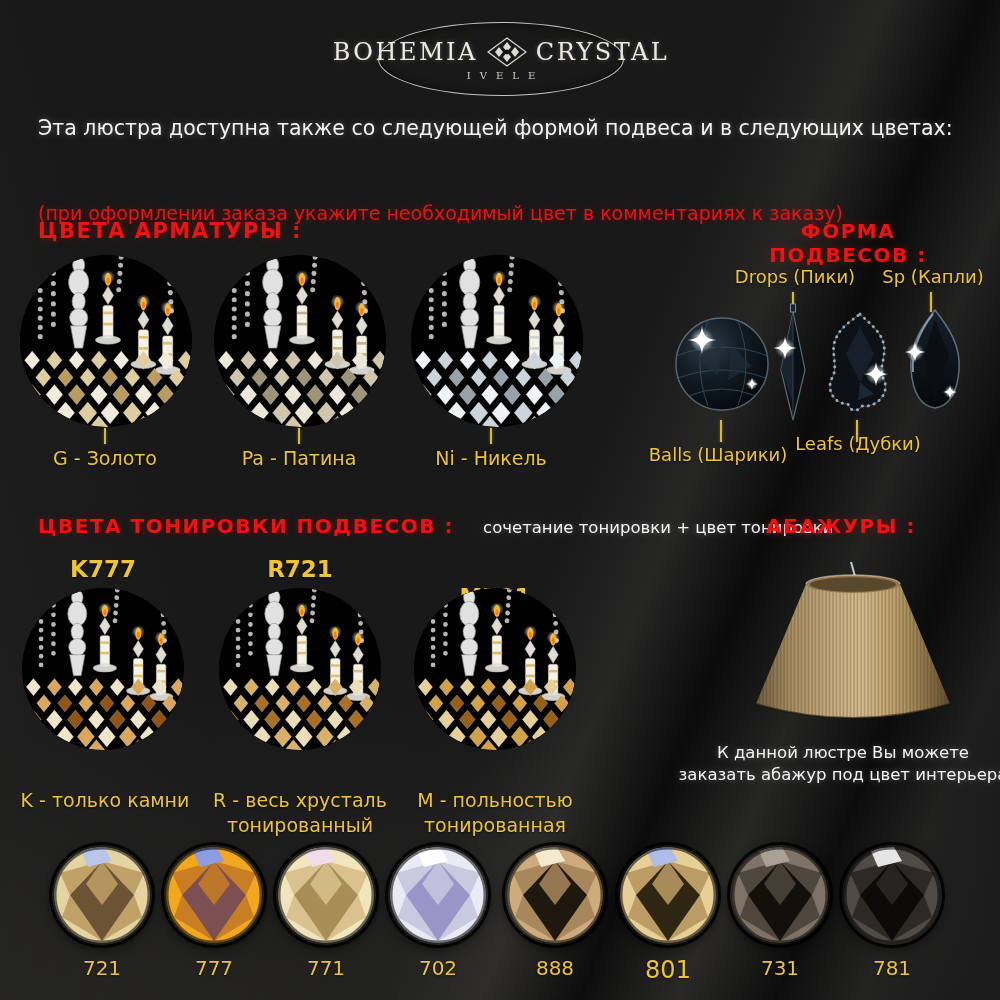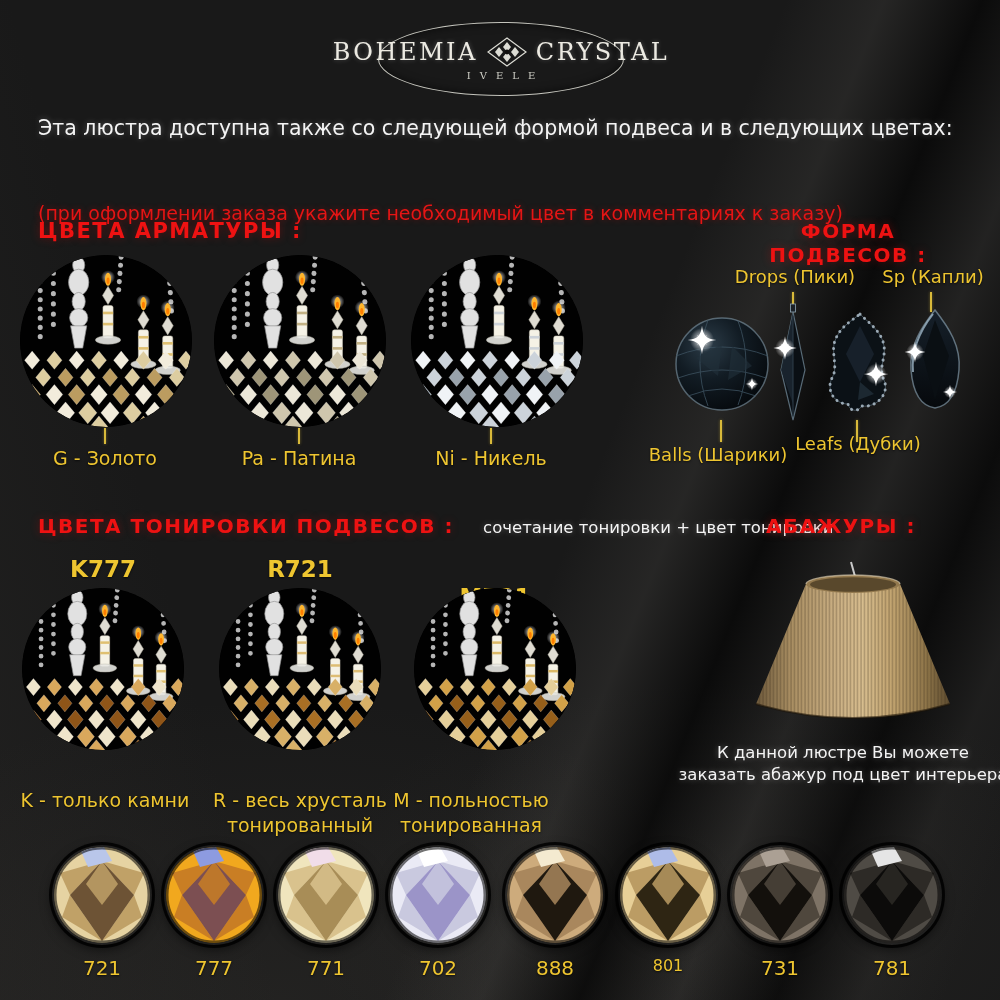--- a/index.html
+++ b/index.html
@@ -288,21 +288,21 @@
       </svg>
   </div>
 
   <div class="abs yellow-txt center caption2" style="left:10px;top:748px;width:190px;">
     <div>K - только камни</div>
   </div>
   <div class="abs yellow-txt center caption2" style="left:205px;top:748px;width:190px;">
     <div>R - весь хрусталь</div>
     <div>тонированный</div>
   </div>
-  <div class="abs yellow-txt center caption2" style="left:376px;top:748px;width:190px;">
+  <div class="abs yellow-txt center caption2" style="left:400px;top:748px;width:190px;">
     <div>M - польностью</div>
     <div>тонированная</div>
   </div>
 
   <svg class="abs" style="left:748px;top:556px;" width="210" height="172" viewBox="0 0 210 172">
     <path d="M103,6 L108,24" stroke="#c9c9c9" stroke-width="2"></path>
     <path d="M58,28 L8,148 Q105,176 202,148 L152,28 Z" fill="url(#shadeG)"></path>
     <path d="M58,28 L8,148 Q105,176 202,148 L152,28 Z" fill="url(#shadeStr)"></path>
     <ellipse cx="105" cy="28" rx="47" ry="9" fill="#93794e"></ellipse>
     <ellipse cx="105" cy="28.5" rx="43" ry="7.2" fill="rgba(42,32,16,0.55)"></ellipse>
@@ -353,17 +353,17 @@
       <svg viewBox="0 0 100 100" style="--hi: #e5e5e5; --light: #4f4b45; --mid: #2d2a26; --dark: #0c0b0a;">
         <use href="#gem"></use>
       </svg>
     </div>
 
   <div class="abs yellow-txt center" style="left:52px;top:956px;width:100px;font-size:20px;">721</div>
   <div class="abs yellow-txt center" style="left:164px;top:956px;width:100px;font-size:20px;">777</div>
   <div class="abs yellow-txt center" style="left:276px;top:956px;width:100px;font-size:20px;">771</div>
   <div class="abs yellow-txt center" style="left:388px;top:956px;width:100px;font-size:20px;">702</div>
   <div class="abs yellow-txt center" style="left:505px;top:956px;width:100px;font-size:20px;">888</div>
-  <div class="abs yellow-txt center" style="left:618px;top:956px;width:100px;font-size:16px;">801</div>
+  <div class="abs yellow-txt center" style="left:618px;top:956px;width:100px;font-size:24px;">801</div>
   <div class="abs yellow-txt center" style="left:730px;top:956px;width:100px;font-size:20px;">731</div>
   <div class="abs yellow-txt center" style="left:842px;top:956px;width:100px;font-size:20px;">781</div>
 
 </div>
 
 </body></html>

